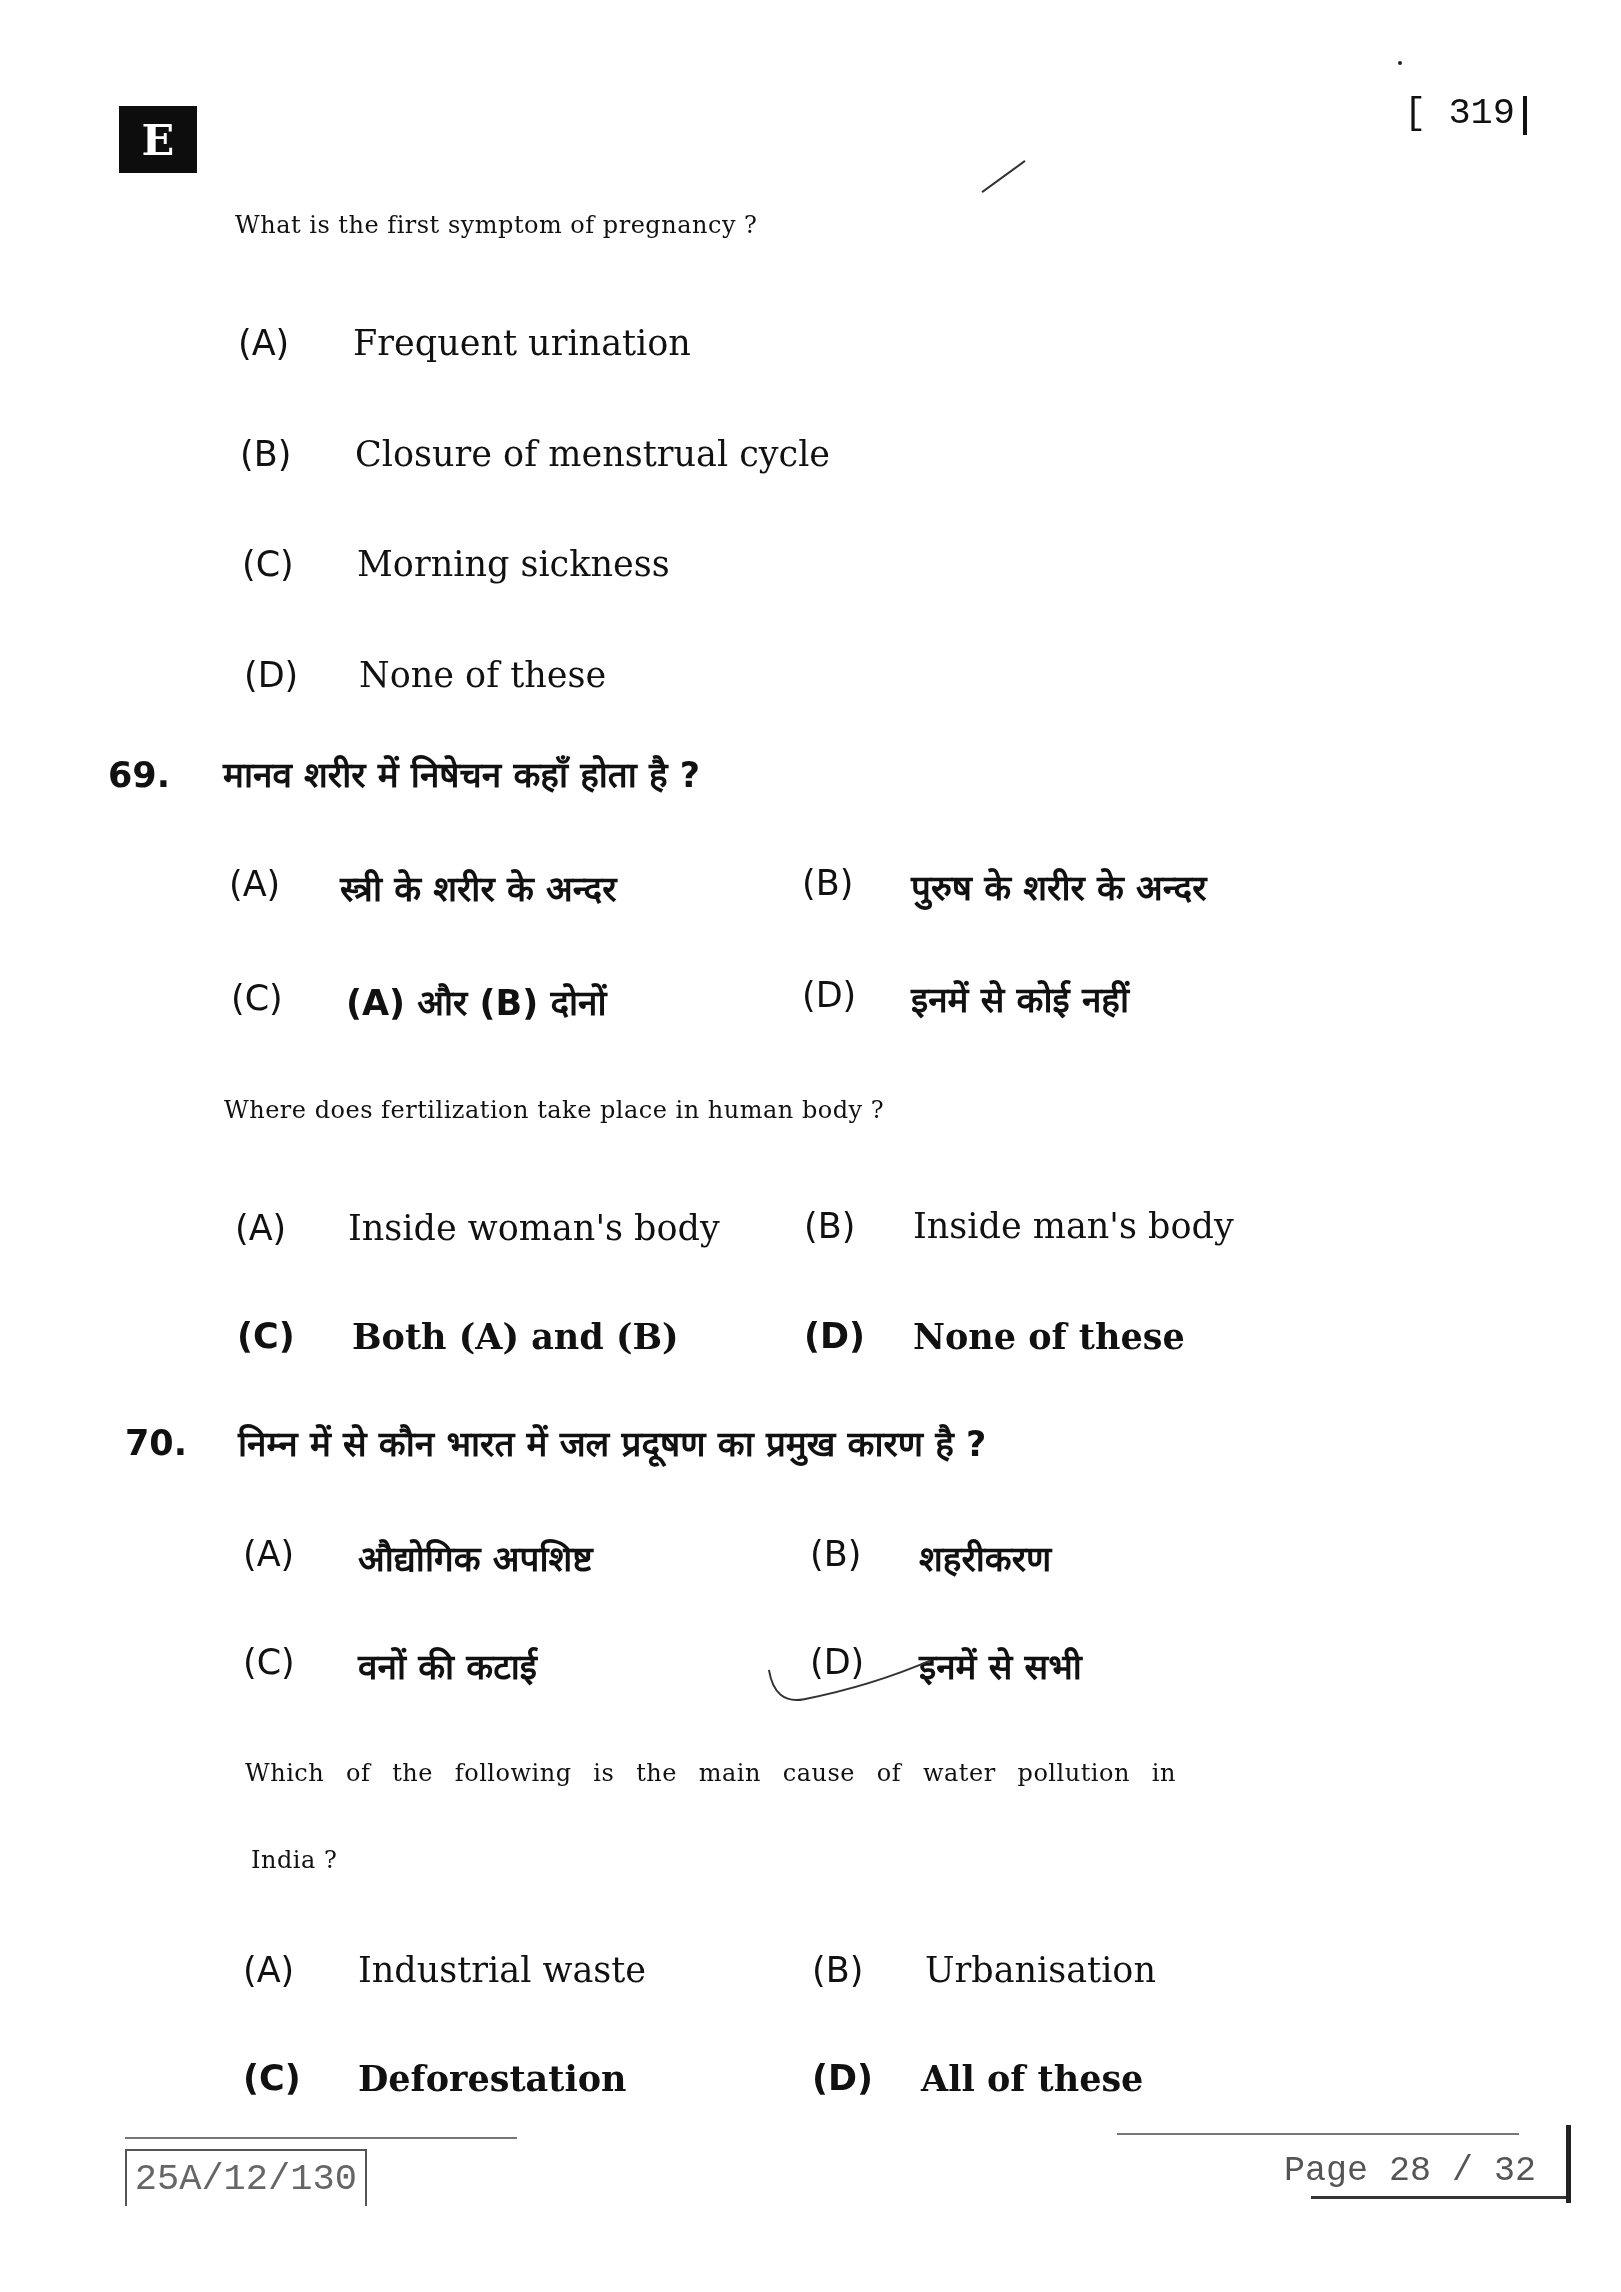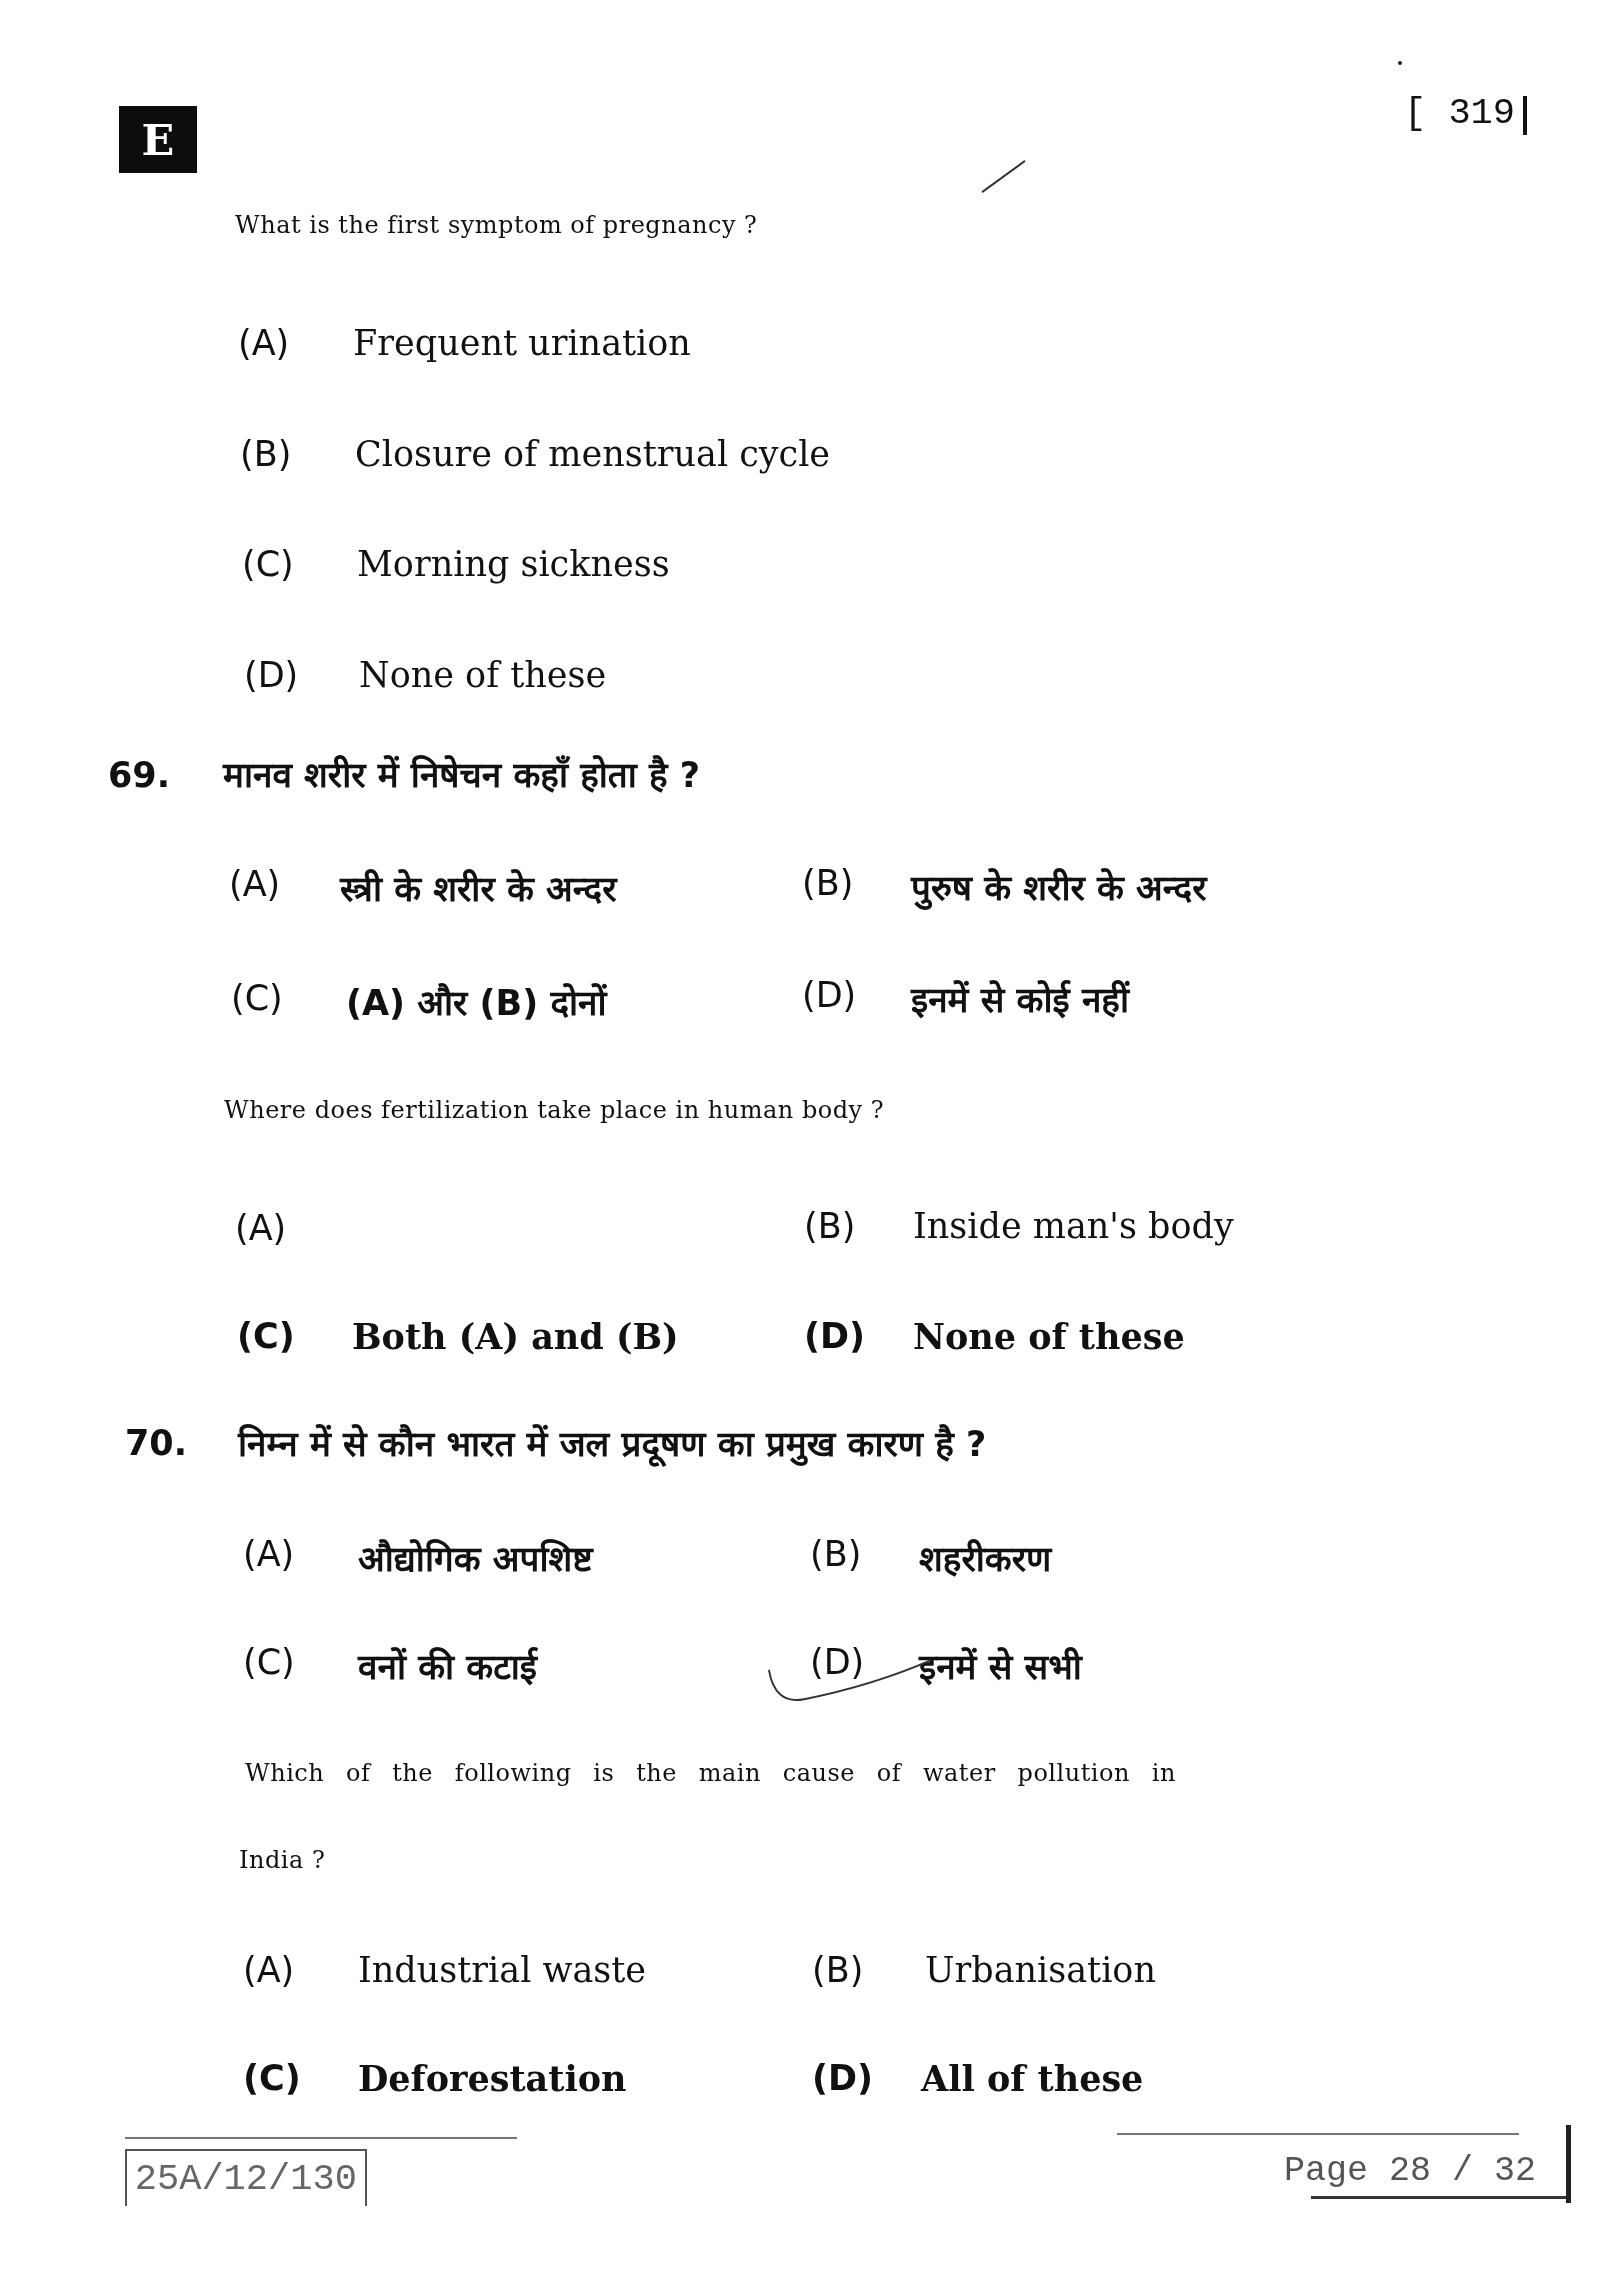--- a/index.html
+++ b/index.html
@@ -95,20 +95,21 @@
   <span class="txt hindi" style="margin-left:37px">(A) और (B) दोनों</span>
 </div>
 <div class="abs opt" style="left:802px; top:975px;">
   <span class="lbl">(D)</span>
   <span class="txt hindi" style="margin-left:31px">इनमें से कोई नहीं</span>
 </div>
 
 <div class="abs qtext" style="left:224px; top:1096px;">Where does fertilization take place in human body ?</div>
 <div class="abs opt" style="left:235px; top:1208px;">
   <span class="lbl">(A)</span>
+  <span class="txt" style="margin-left:35px">Inside woman's body</span>
 </div>
 <div class="abs opt" style="left:804px; top:1206px;">
   <span class="lbl">(B)</span>
   <span class="txt" style="margin-left:31px">Inside man's body</span>
 </div>
 <div class="abs opt bold" style="left:237px; top:1316px;">
   <span class="lbl">(C)</span>
   <span class="txt" style="margin-left:37px">Both (A) and (B)</span>
 </div>
 <div class="abs opt bold" style="left:804px; top:1316px;">
@@ -136,21 +137,21 @@
   <span class="txt hindi" style="margin-left:31px">इनमें से सभी</span>
 </div>
 
 <div class="abs tick-mark" style="left:765px; top:1656px;">
   <svg width="176" height="59" viewBox="0 0 180 60">
       <path d="M4 14 Q10 50 40 44 Q110 30 170 4" stroke="#333" stroke-width="2" fill="none"></path>
     </svg>
 </div>
 
 <div class="abs qtext justify-line" style="left:245px; top:1759px;">Which of the following is the main cause of water pollution in</div>
-<div class="abs qtext" style="left:239px; top:1846px;">India ?</div>
+<div class="abs qtext" style="left:251px; top:1846px;">India ?</div>
 
 <div class="abs opt" style="left:243px; top:1950px;">
   <span class="lbl">(A)</span>
   <span class="txt" style="margin-left:37px">Industrial waste</span>
 </div>
 <div class="abs opt" style="left:812px; top:1950px;">
   <span class="lbl">(B)</span>
   <span class="txt" style="margin-left:35px">Urbanisation</span>
 </div>
 <div class="abs opt bold" style="left:243px; top:2058px;">

